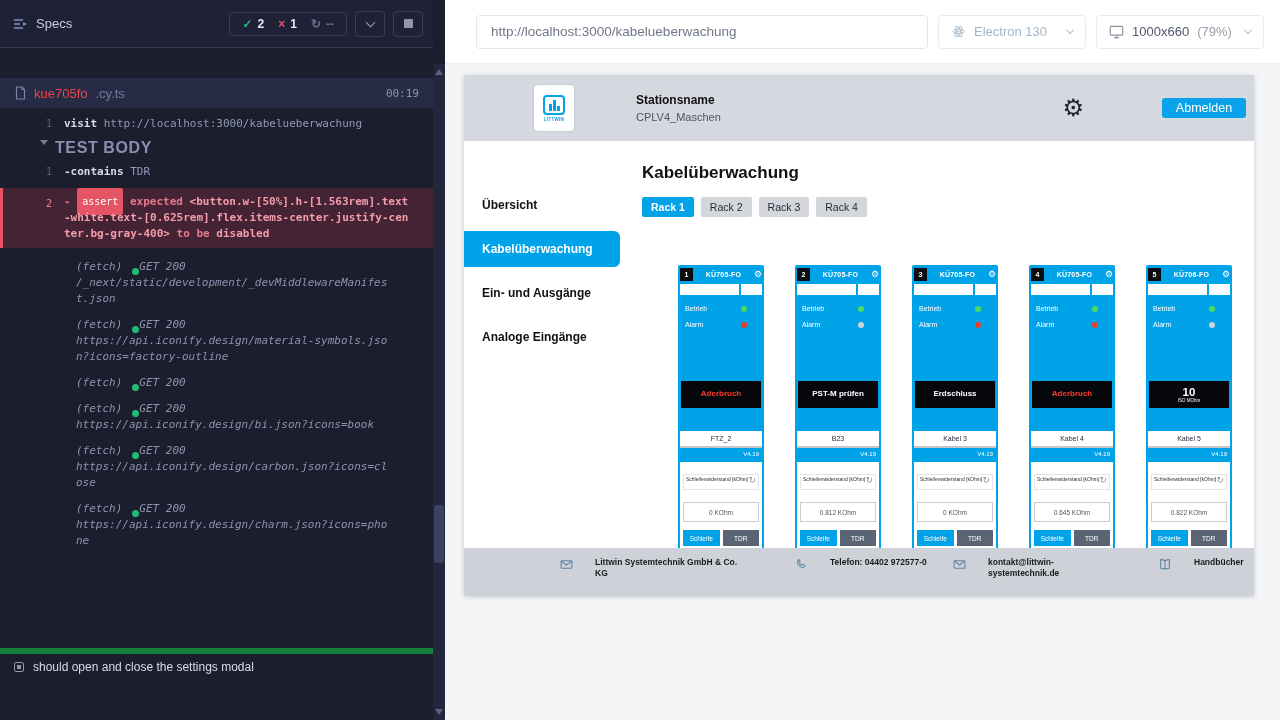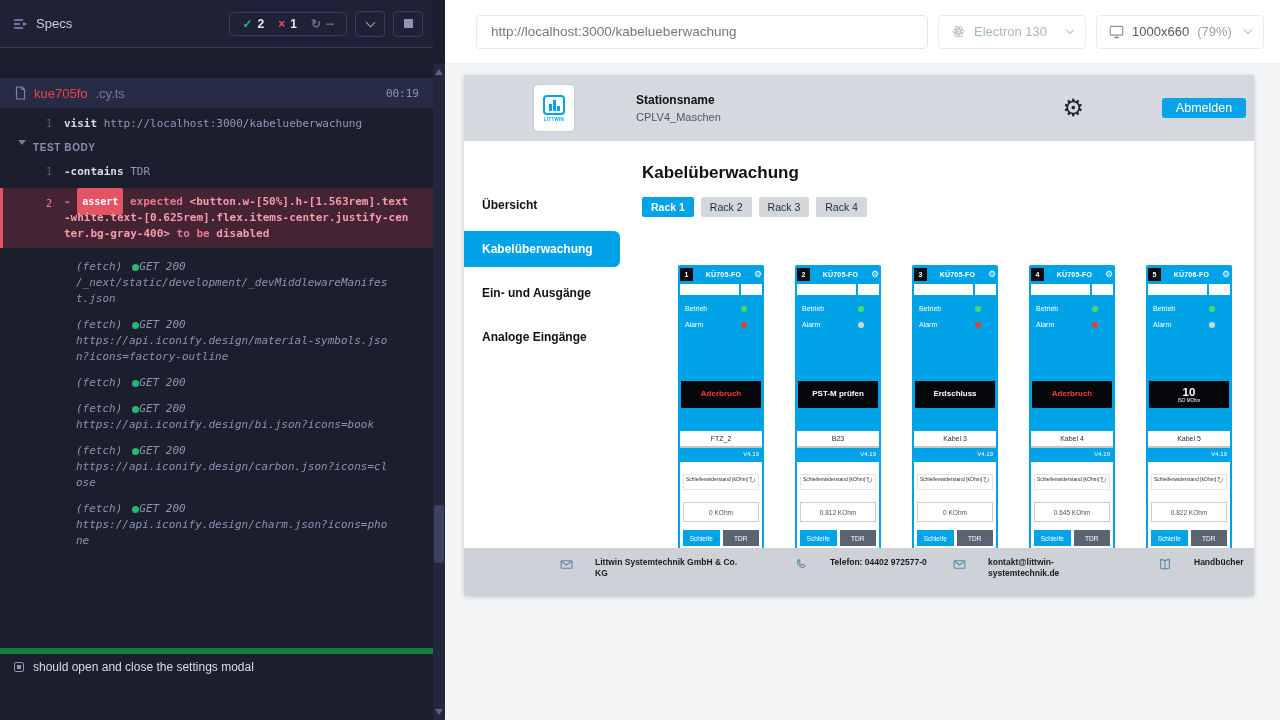--- a/index.html
+++ b/index.html
@@ -25,32 +25,32 @@
   .spec-name { color:#ef4444; font-size:13px; }
   .spec-ext { color:#767c9c; font-size:13px; }
   .spec-timer { margin-left:auto; color:#9095ad; font-size:11px; font-family:"DejaVu Sans Mono", monospace; }
 
   .log { font-family:"DejaVu Sans Mono", monospace; font-size:11px; line-height:16px; padding-top:6px; }
   .row { display:flex; padding:2px 12px 2px 0; }
   .row .num { width:64px; text-align:right; padding-right:12px; color:#5c6286; font-size:10px; flex:none; }
   .row .body { flex:1; color:#a9aec9; word-break:break-all; padding-right:40px; }
   .cmd { color:#d6d9ea; font-weight:bold; }
   .arg { color:#9298b8; }
-  .section-row { display:flex; align-items:flex-start; gap:7px; padding:6px 12px 6px 18px; color:#8a8fae; font-size:10px; font-weight:bold; letter-spacing:.6px; font-family:"Liberation Sans", sans-serif; }
+  .section-row { display:flex; align-items:flex-start; gap:7px; padding:6px 12px 6px 40px; color:#8a8fae; font-size:16px; font-weight:bold; letter-spacing:.6px; font-family:"Liberation Sans", sans-serif; }
   .tri { width:0; height:0; border-left:4px solid transparent; border-right:4px solid transparent; border-top:5px solid #747994; }
 
   .assert-row { background:#432334; border-left:3px solid #e45464; margin:6px 0; padding:6px 0; display:flex; }
   .assert-row .num { width:61px; text-align:right; padding-right:12px; color:#ef8193; font-size:10px; flex:none; padding-top:2px; }
   .assert-body { flex:1; color:#e8798c; word-break:break-all; padding-right:24px; font-weight:bold; }
-  .assert-badge { background:#e45464; color:#fff; font-weight:bold; padding:8px 5px; border-radius:2px; font-size:10px; }
+  .assert-badge { background:#e45464; color:#fff; font-weight:normal; padding:8px 5px; border-radius:2px; font-size:10px; }
   .assert-sel { color:#f59cab; font-weight:bold; }
   .assert-kw { color:#f59cab; font-weight:bold; }
 
   .fetch { padding:5px 44px 5px 76px; color:#8d92b0; font-style:italic; }
-  .fetch-head { display:flex; align-items:center; gap:0; }
+  .fetch-head { display:flex; align-items:flex-end; gap:0; }
   .f-label { color:#8d92b0; }
   .f-dot { width:7px; height:7px; border-radius:4px; background:#23ba77; margin-left:10px; flex:none; }
   .fetch-url { word-break:break-all; }
 
   .cy-next { height:32px; border-top:6px solid #15803d; display:flex; align-items:center; gap:9px; padding:0 14px; flex:none; }
   .next-ico { width:10px; height:10px; border:1px solid #9095ad; border-radius:2px; position:relative; flex:none; }
   .next-ico::after { content:""; position:absolute; left:2px; top:2px; width:4px; height:4px; background:#9095ad; }
   .next-label { color:#dadce8; font-size:12px; }
   .cy-footpad { height:40px; flex:none; }
 

